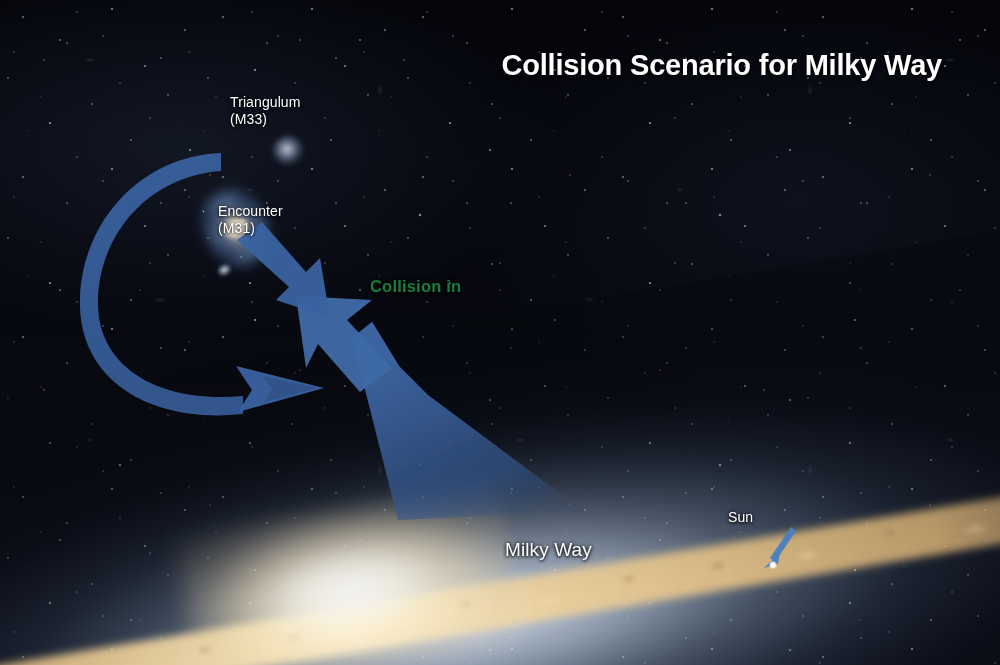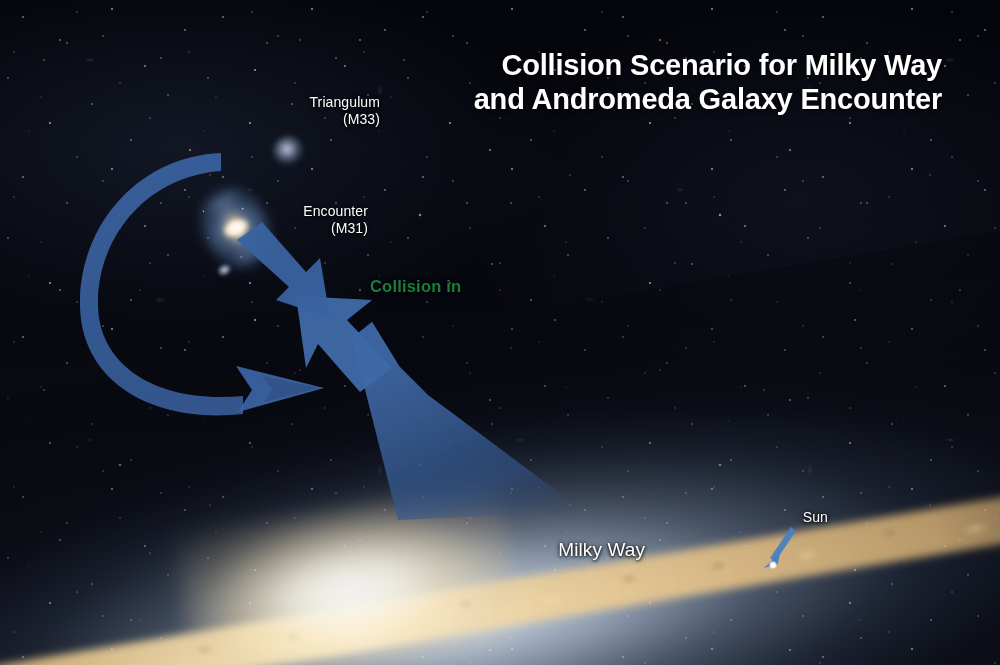--- a/index.html
+++ b/index.html
@@ -249,21 +249,21 @@
 
   
   .vec { position:absolute; inset:0; }
 
   
   .label {
     position: absolute;
     color: #ffffff;
     font-size: 14px;
     line-height: 1.22;
-    text-align: right;
+    text-align: left;
     white-space: pre-line;
     text-shadow: 0 0 4px rgba(0,0,0,.9), 0 1px 3px rgba(0,0,0,.85);
     letter-spacing: .1px;
   }
   #label-triangulum { left: 230px; top: 94px; width: 150px; }
   #label-andromeda  { left: 218px; top: 203px; width: 150px; }
   #label-milkyway   { left: 505px; top: 538px; width: 140px; font-size: 19px; }
   #label-sun        { left: 728px; top: 509px; width: 100px; font-size: 14px; }
 
   #label-collision {
@@ -366,21 +366,20 @@
     <g>
       <path d="M 791,527 L 796,531 L 775,562 L 770,558 Z" fill="#4a7fc0" opacity="0.95"></path>
       <path d="M 764,568 L 780,553 L 778,564 Z" fill="#4a7fc0" opacity="0.95"></path>
     </g>
   </svg>
 
   <div class="sun-dot"></div>
 
   <div class="title">
     <span>Collision Scenario for Milky Way</span>
-    <span class="t2">and Andromeda Galaxy Encounter</span>
   </div>
 
   <div class="label" id="label-triangulum">Triangulum
 (M33)</div>
 
   <div class="label" id="label-andromeda">Encounter
 (M31)</div>
 
   <div class="label" id="label-milkyway">Milky Way</div>
 

